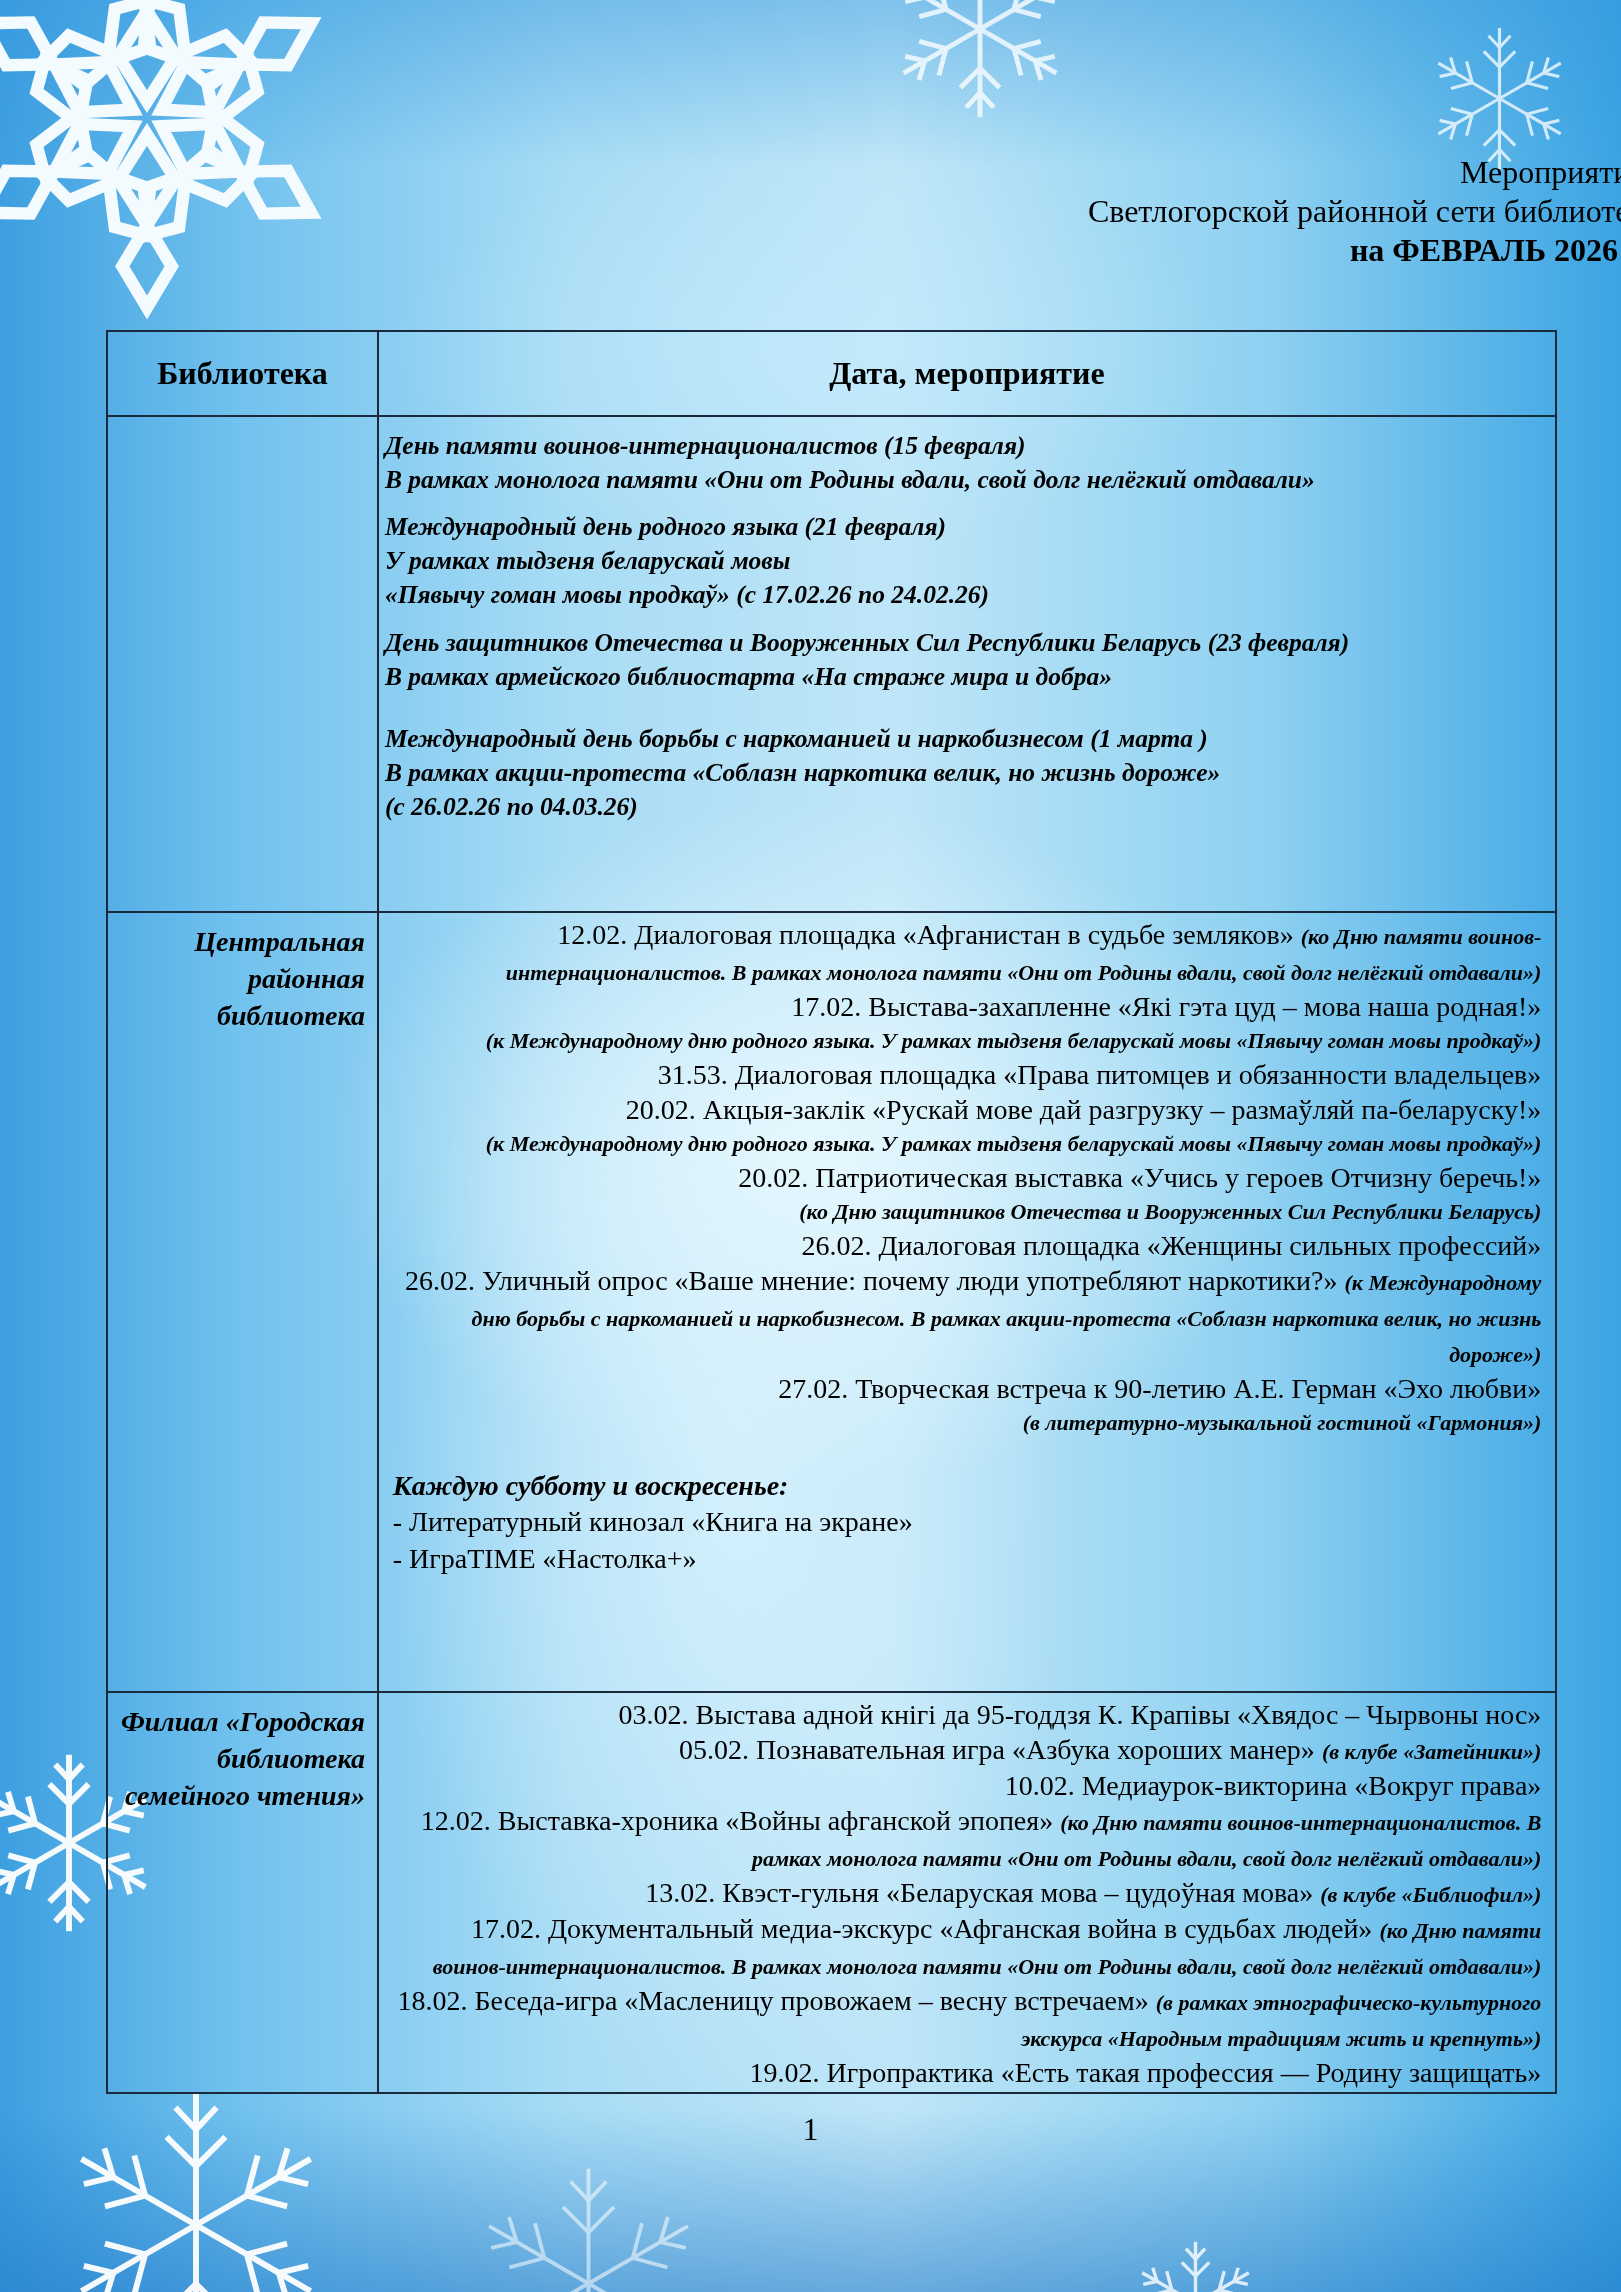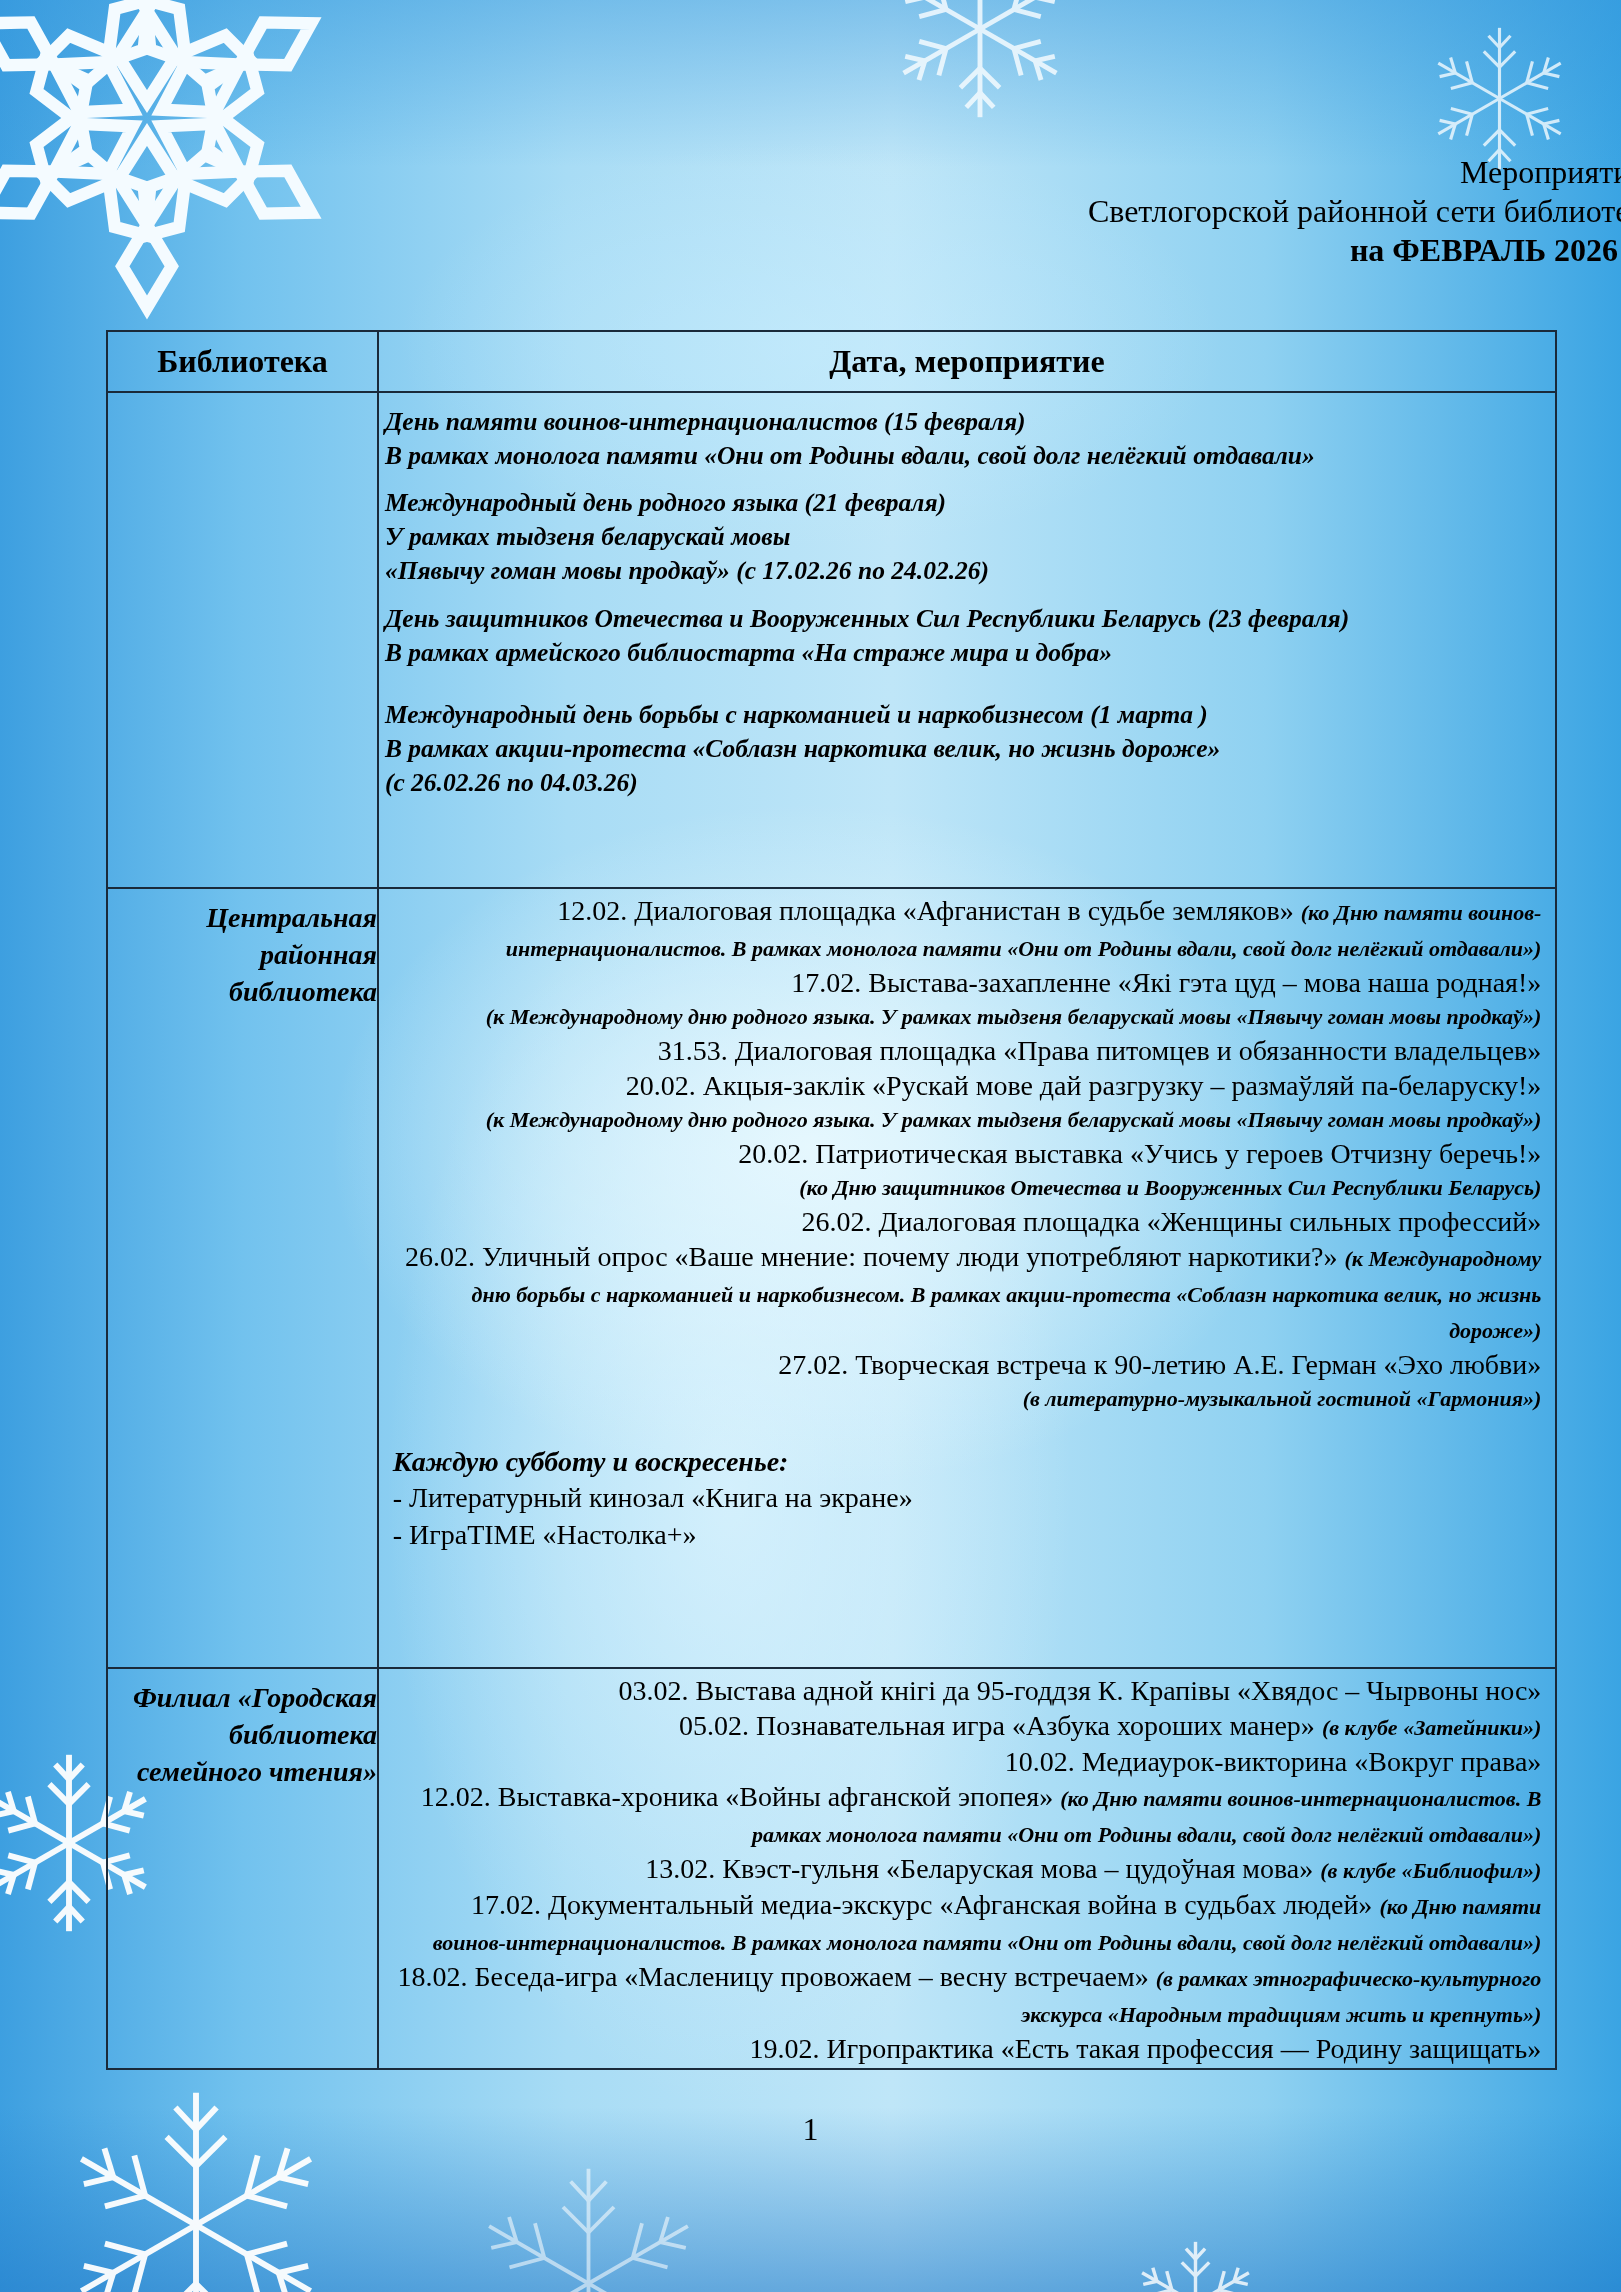--- a/index.html
+++ b/index.html
@@ -32,21 +32,21 @@
 
   .header { position: absolute; left: 0; top: 153px; width: 1621px; text-align: right; padding-left: 24px; }
   .header .l1, .header .l2 { font-size: 32px; line-height: 39px; }
   .header .l3 { font-size: 32px; line-height: 39px; font-weight: bold; }
 
   table.events {
     position: absolute; left: 106px; top: 330px; width: 1449px;
     border-collapse: collapse; table-layout: fixed;
   }
   table.events td, table.events th {
-    border: 2px solid #1a2a3a; vertical-align: top; padding: 0;
+    border: 2px solid #1a2a3a; vertical-align: top; padding: 12px;
   }
   col.c1 { width: 271px; }
   col.c2 { width: 1178px; }
   th { font-size: 32px; font-weight: bold; height: 59px; vertical-align: middle !important; text-align: center; }
   td.lib {
     font-weight: bold; font-size: 28px; line-height: 37px; text-align: right;
     padding-top: 9.8px !important;
     font-style: italic;
   }
   .themes { text-align: left; font-style: italic; font-weight: bold; font-size: 25.5px; line-height: 34px; padding: 11.8px 5.9px 21.6px !important; }

